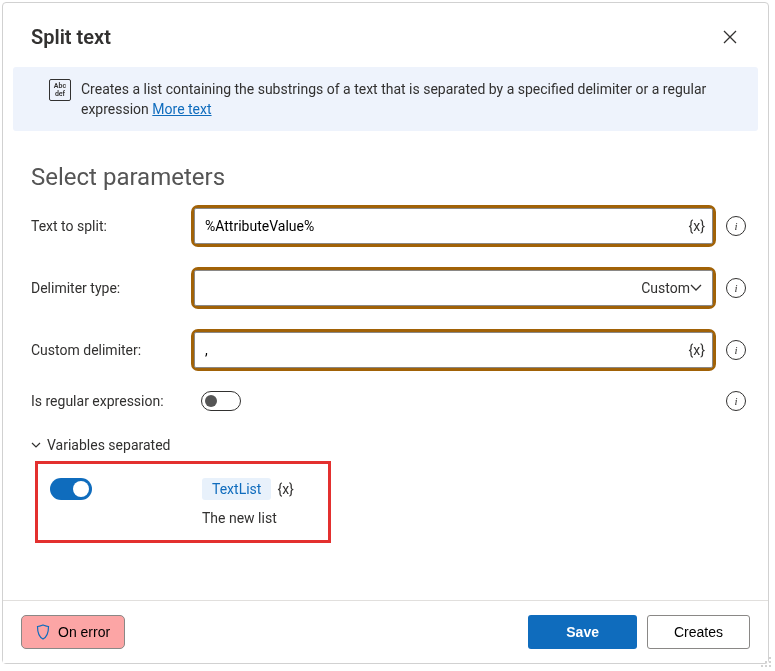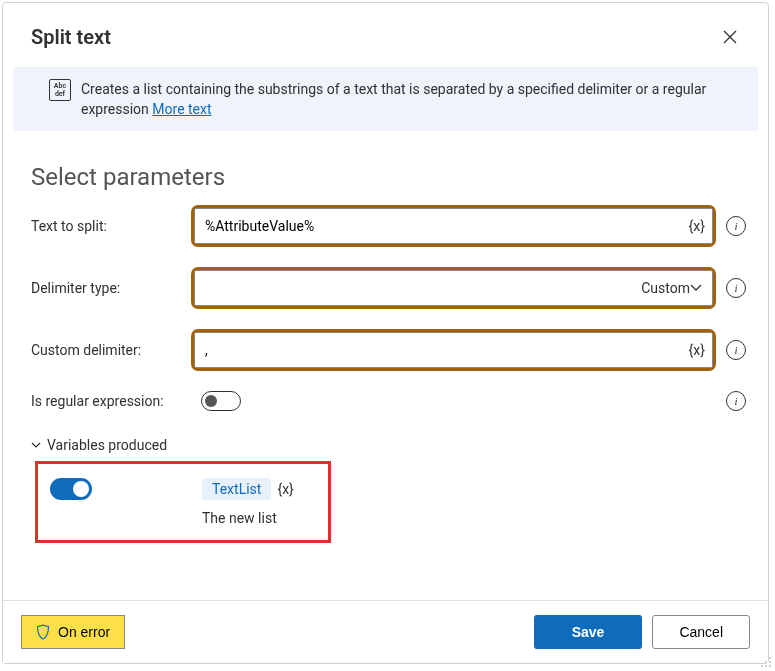--- a/index.html
+++ b/index.html
@@ -210,22 +210,22 @@
     align-items: center;
     justify-content: space-between;
     padding: 14px 18px;
     position: absolute;
     bottom: 0; left: 0; right: 0;
     background: #fff;
   }
   .on-error-btn {
     height: 34px;
     border: 1px solid #8a8886;
-    border-radius: 0;
-    background: #fde047;
+    border-radius: 5px;
+    background: #fca5a5;
     padding: 0 14px;
     display: flex;
     align-items: center;
     gap: 8px;
     cursor: pointer;
     font-size: 14px;
   }
   .shield {
     width: 14px; height: 16px;
     color: #0F6CBD;
@@ -324,21 +324,21 @@
           <div class="knob"></div>
         </div>
     </div>
     <div class="info-icon">i</div>
   </div>
 
   <div class="vars-header">
     <svg class="chevron" width="10" height="10" viewBox="0 0 10 10">
         <path d="M1 3 L5 7 L9 3" stroke="#323130" stroke-width="1.2" fill="none"></path>
       </svg>
-    <span>Variables produced</span>
+    <span>Variables separated</span>
   </div>
 
   <div class="vars-box">
     <div class="vars-row1">
       <div class="toggle-on">
           <div class="knob"></div>
         </div>
       <div style="display:flex;align-items:center;gap:6px">
         <span class="var-chip">TextList</span>
         <span>{x}</span>
@@ -349,21 +349,21 @@
 
   <div class="footer">
     <button class="on-error-btn">
       <svg class="shield" viewBox="0 0 14 16">
           <path d="M7 1 C7 1 3 2.5 1.5 2.5 C1.5 8 3 13 7 15 C11 13 12.5 8 12.5 2.5 C11 2.5 7 1 7 1 Z" fill="none" stroke="#0F6CBD" stroke-width="1.2"></path>
         </svg>
       <span>On error</span>
     </button>
     <div class="footer-right">
       <button class="save-btn">Save</button>
-      <button class="cancel-btn">Cancel</button>
+      <button class="cancel-btn">Creates</button>
     </div>
   </div>
 
 </div>
 
 <svg class="resize-grip" viewBox="0 0 14 14">
   <circle cx="11" cy="3" r="1" fill="#888"></circle>
   <circle cx="7" cy="7" r="1" fill="#888"></circle>
     <circle cx="11" cy="7" r="1" fill="#888"></circle>
   <circle cx="3" cy="11" r="1" fill="#888"></circle>

